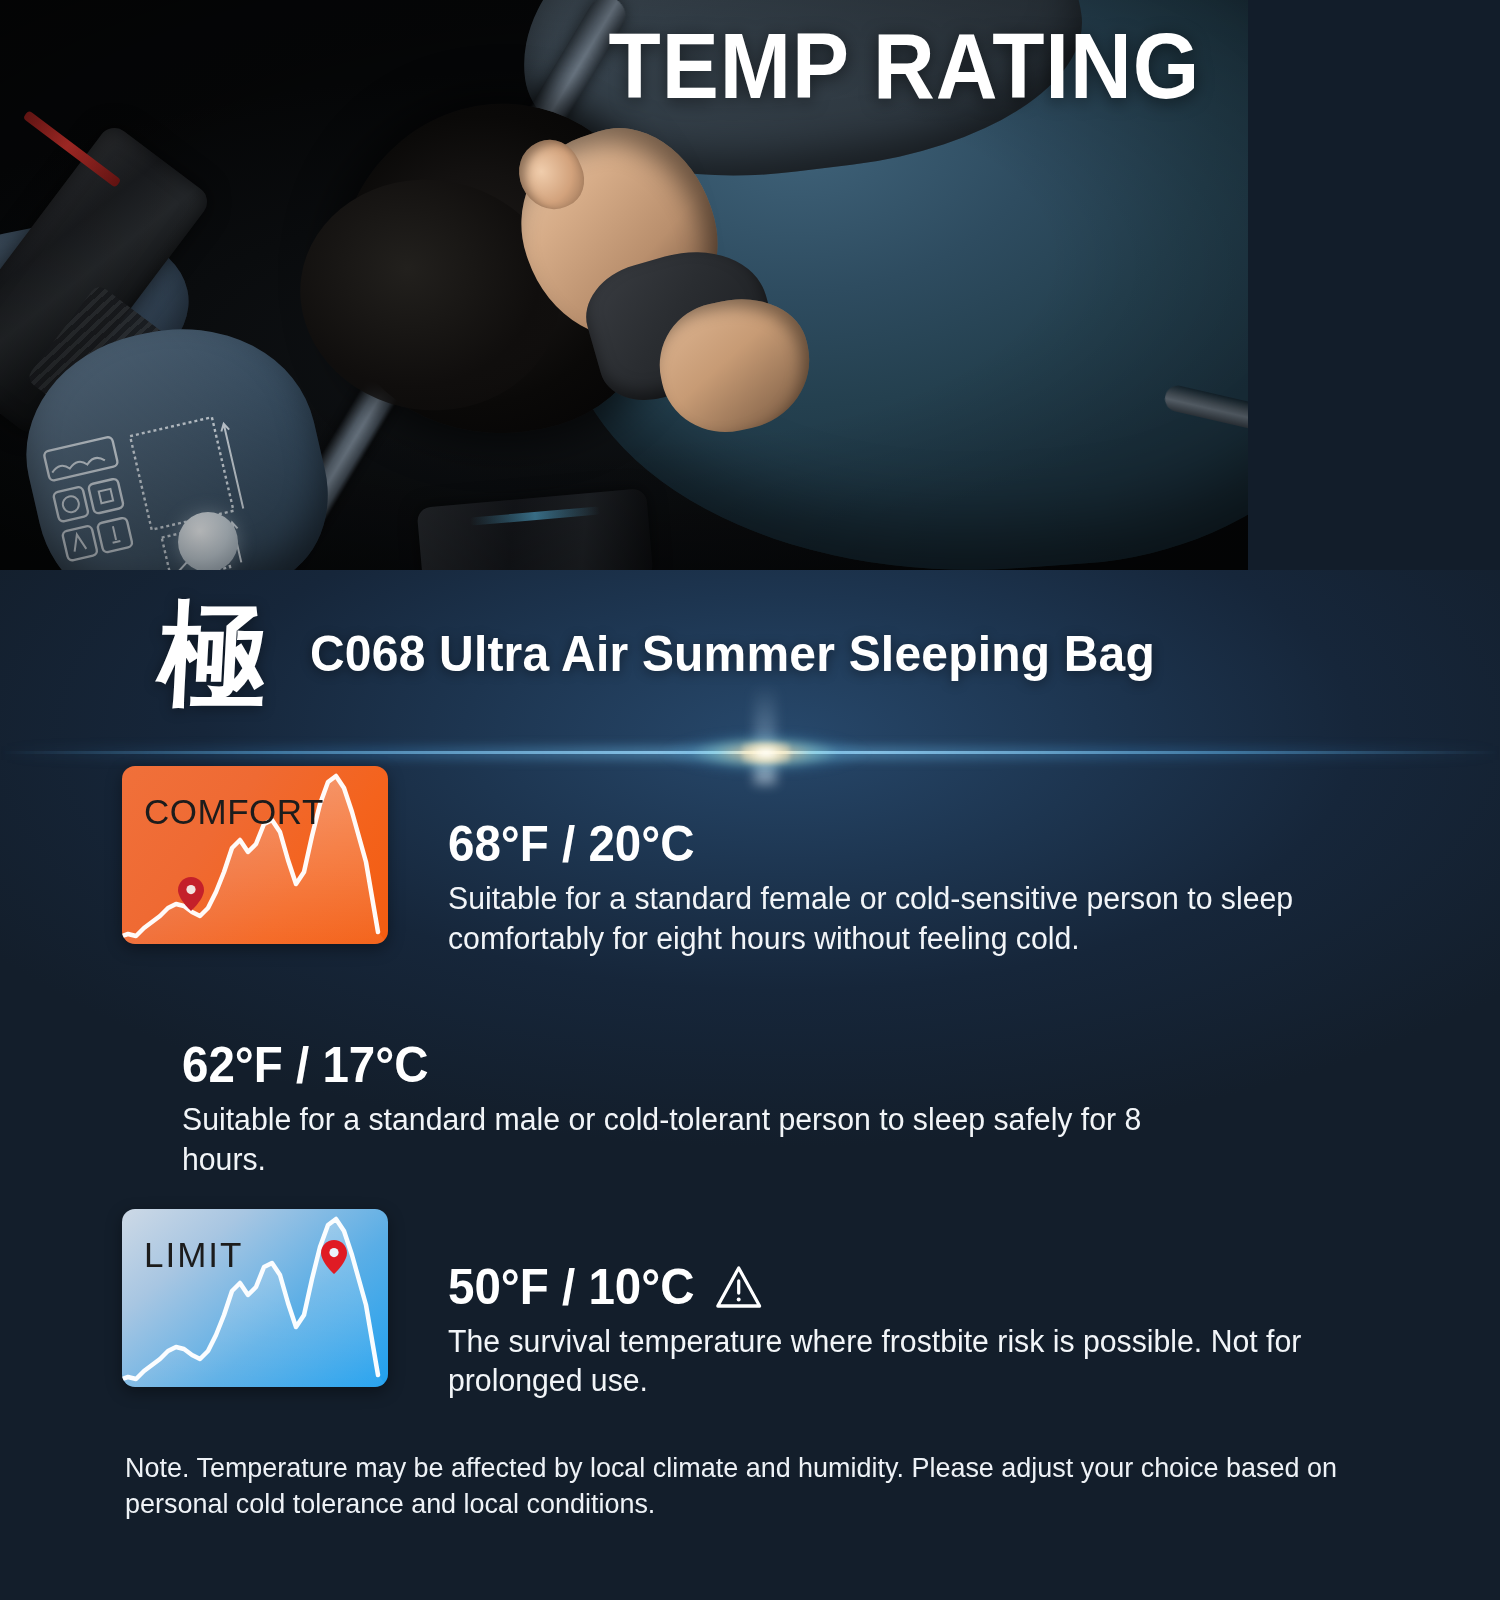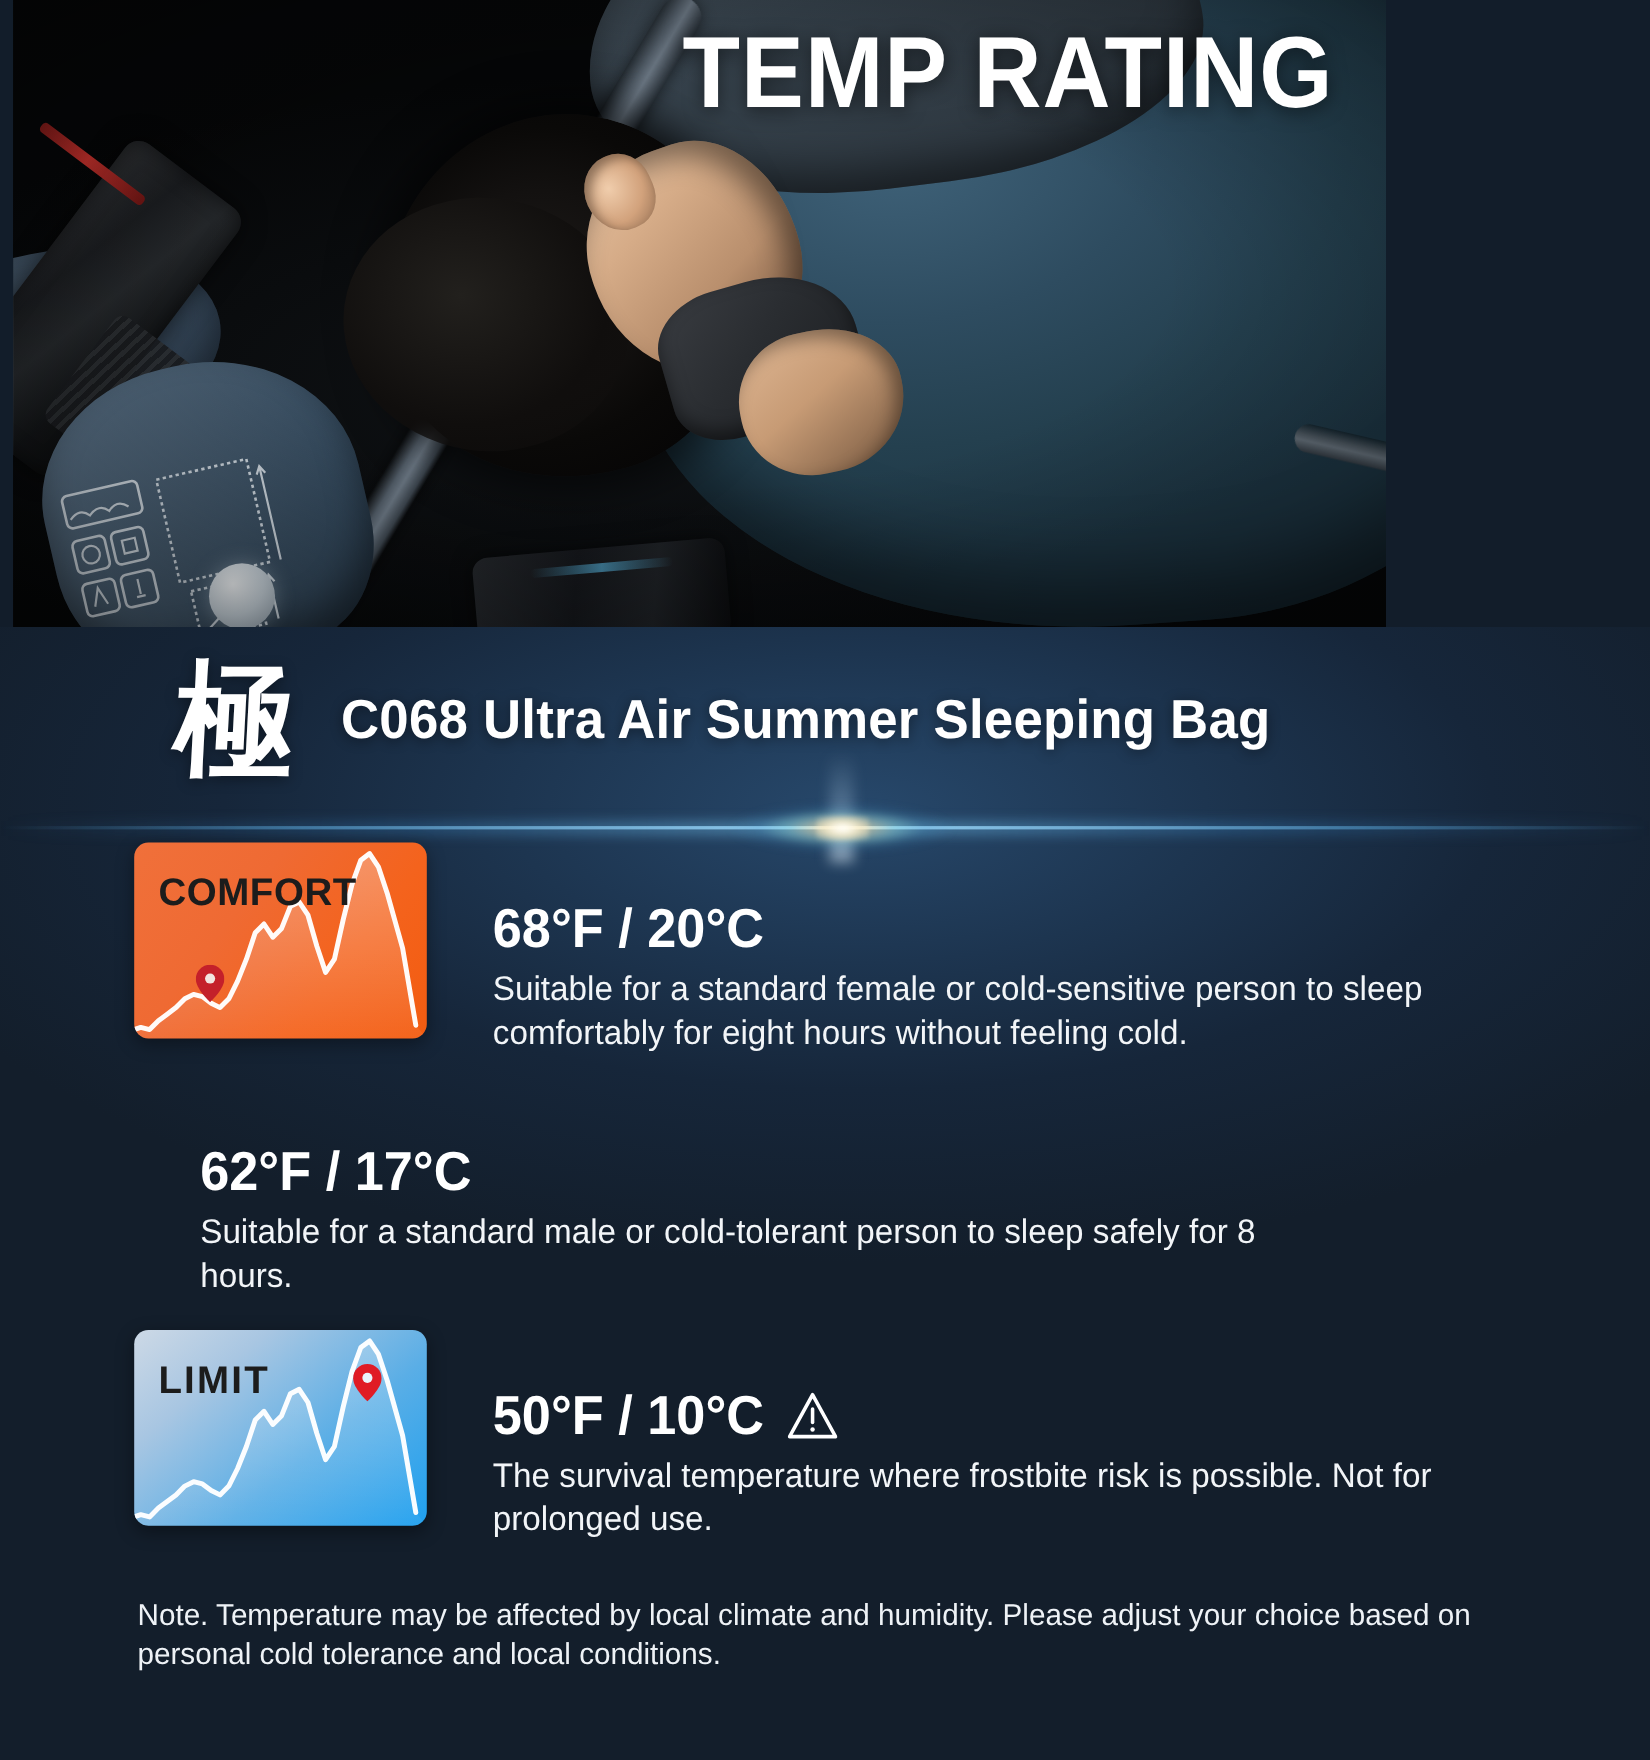--- a/index.html
+++ b/index.html
@@ -5,21 +5,21 @@
   * { margin:0; padding:0; box-sizing:border-box; }
   html, body { width:1500px; height:1600px; }
   body {
     font-family: "Liberation Sans", sans-serif;
     background:#121d2a;
     overflow:hidden;
   }
   .page { position:relative; width:1500px; height:1600px; overflow:hidden; }
 
   
-  .hero { position:absolute; left:12px; top:0; width:1248px; height:572px; overflow:hidden;
+  .hero { position:absolute; left:0; top:0; width:1248px; height:572px; overflow:hidden;
           background:#050708; }
   .hero-photo { position:absolute; inset:0; }
   
   .ph-base { position:absolute; inset:0;
     background:
       radial-gradient(ellipse 60% 50% at 46% 62%, #111417 0%, #0a0c0e 55%, #050607 100%),
       #070809; }
   
   .ph-bag {
     position:absolute; left:560px; top:-60px; width:840px; height:630px;
@@ -248,21 +248,21 @@
   .chip {
     position:relative; flex:0 0 266px; width:266px; height:178px;
     border-radius:13px; overflow:hidden;
     box-shadow:0 5px 16px rgba(0,0,0,.38);
   }
   .chip.comfort { background:linear-gradient(128deg,#f0703a 0%,#ef6a33 35%,#f4631d 68%,#f35c10 100%); }
   .chip.limit   { background:linear-gradient(128deg,#faeb8e 0%,#fbe377 30%,#fad257 62%,#f7c23c 100%); }
   .chip.risk    { background:linear-gradient(140deg,#cdd9e6 0%,#a8c6e2 26%,#5aaee6 62%,#1fa0ef 100%); }
   .chip-label {
     position:absolute; left:22px; top:26px;
-    font-size:35px; font-weight:700; color:#1c1c1c;
+    font-size:35px; font-weight:400; color:#1c1c1c;
     letter-spacing:.5px; z-index:3;
   }
   .chip.risk .chip-label { letter-spacing:2px; }
   .chip svg { position:absolute; inset:0; width:100%; height:100%; z-index:2; }
   .pin { position:absolute; z-index:4; width:26px; height:34px; }
   .pin svg { width:100%; height:100%; }
 
   .detail { padding-left:60px; padding-top:6px;margin-top:46px; }
   .temp {
     display:flex; align-items:center; gap:22px;

